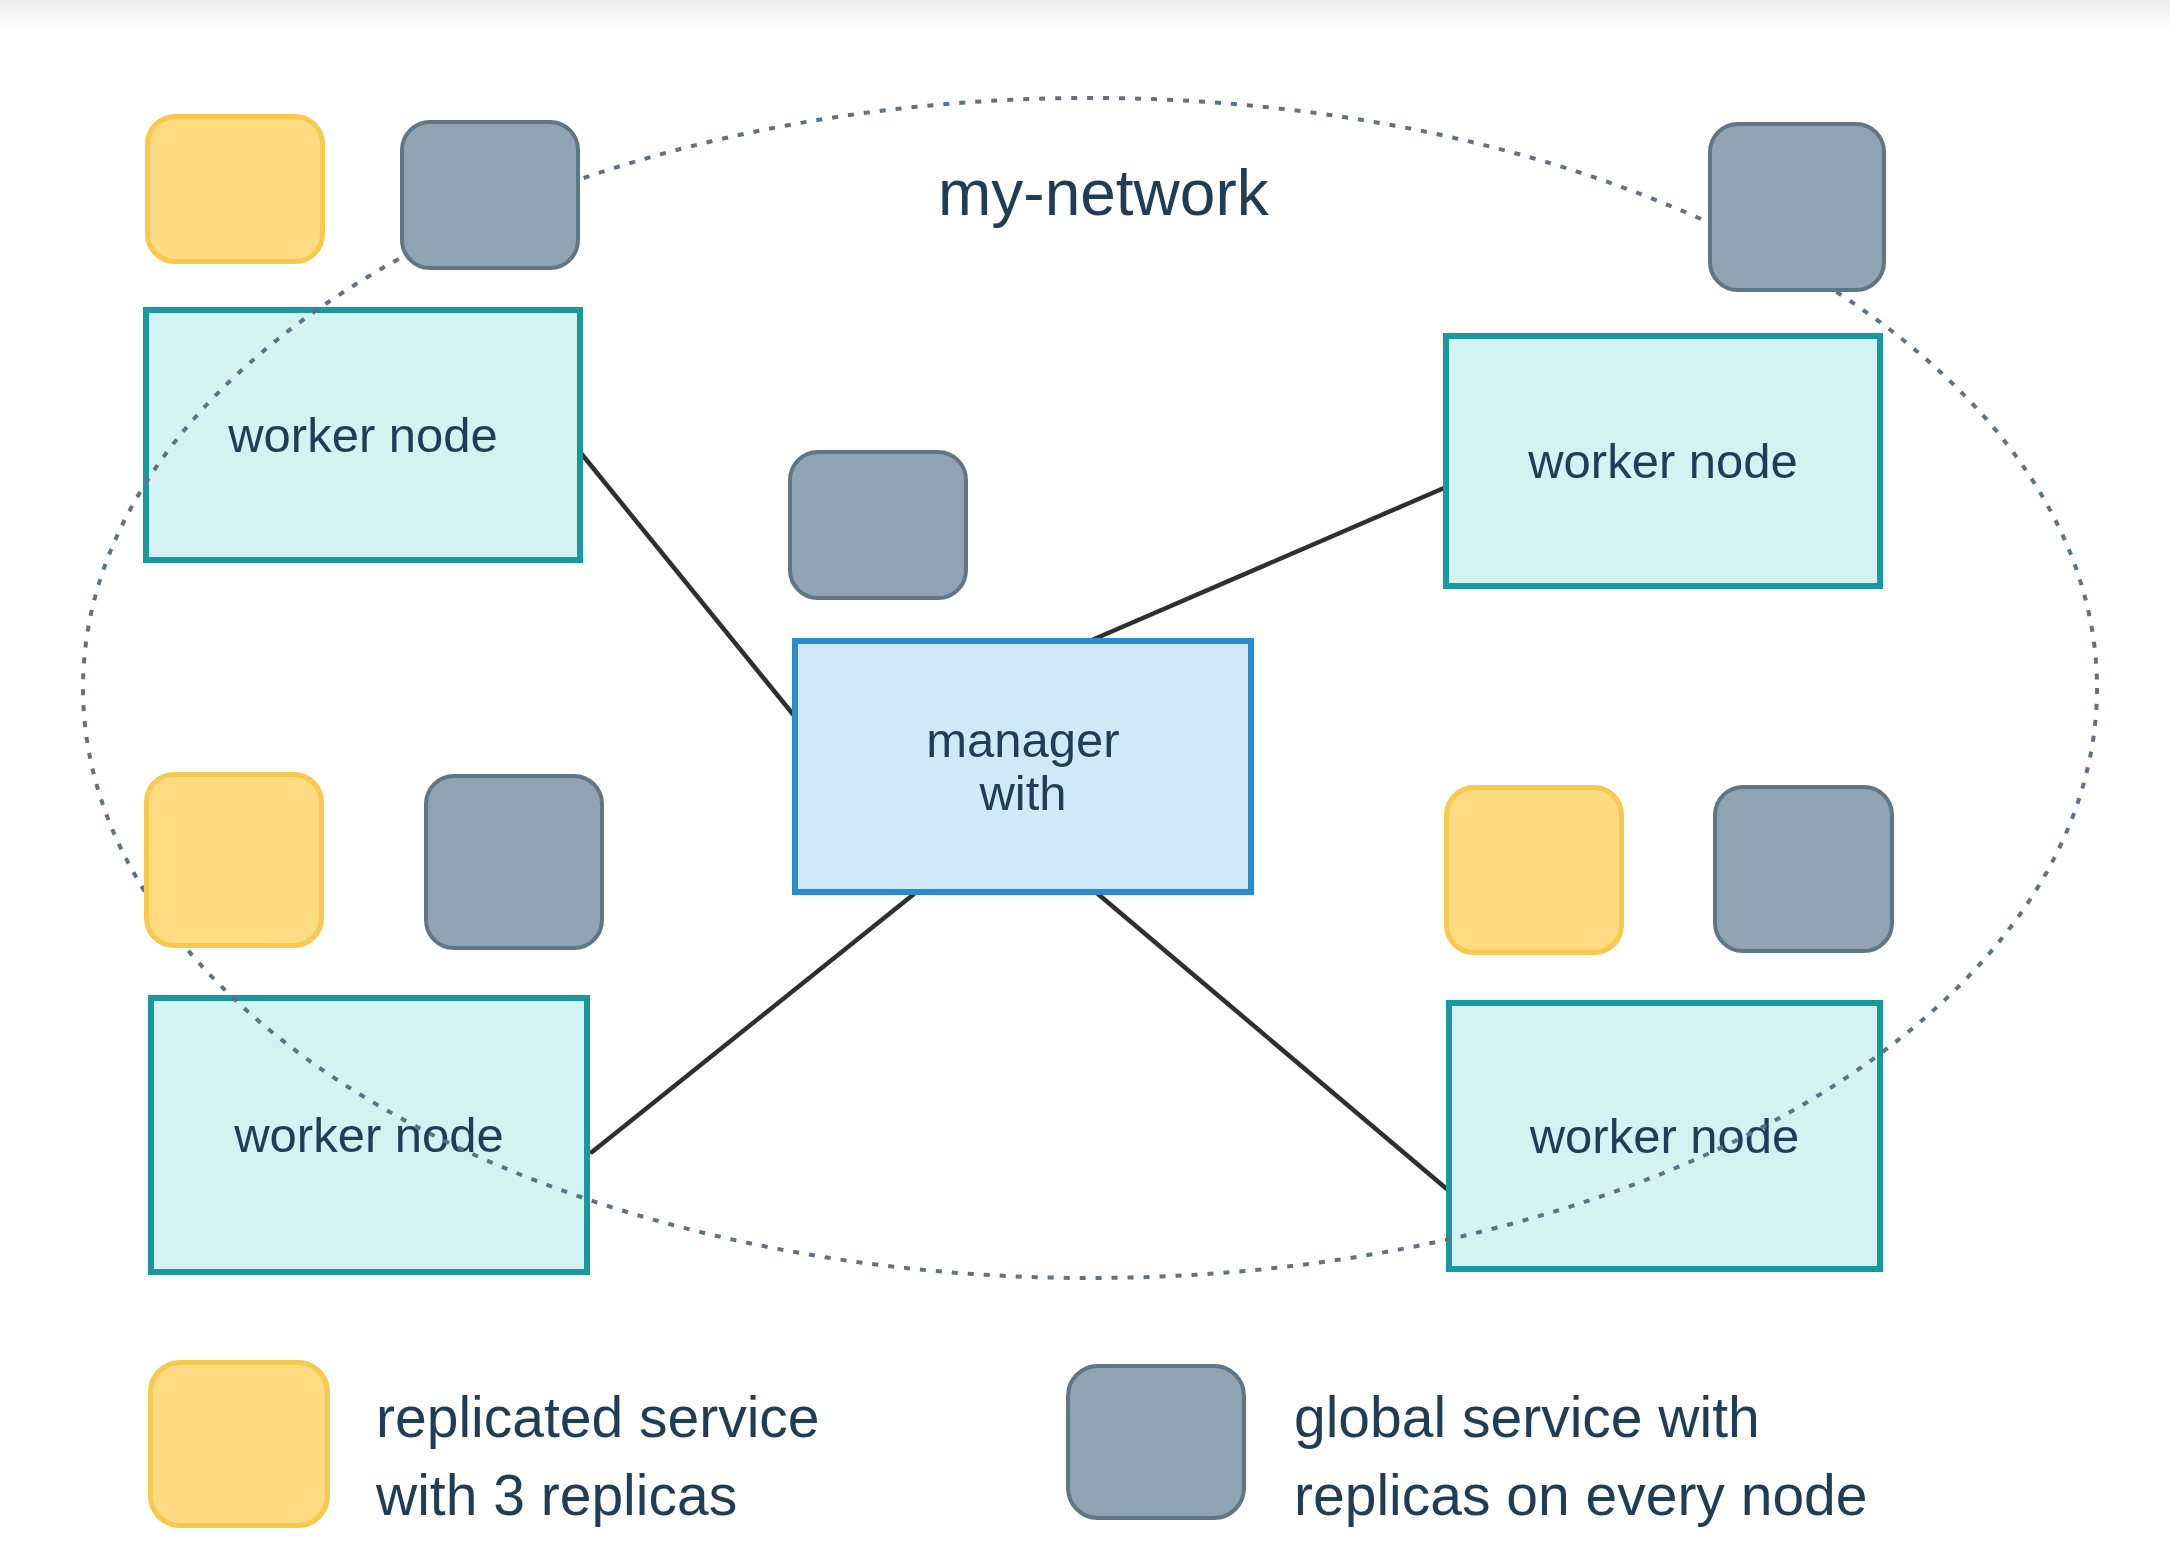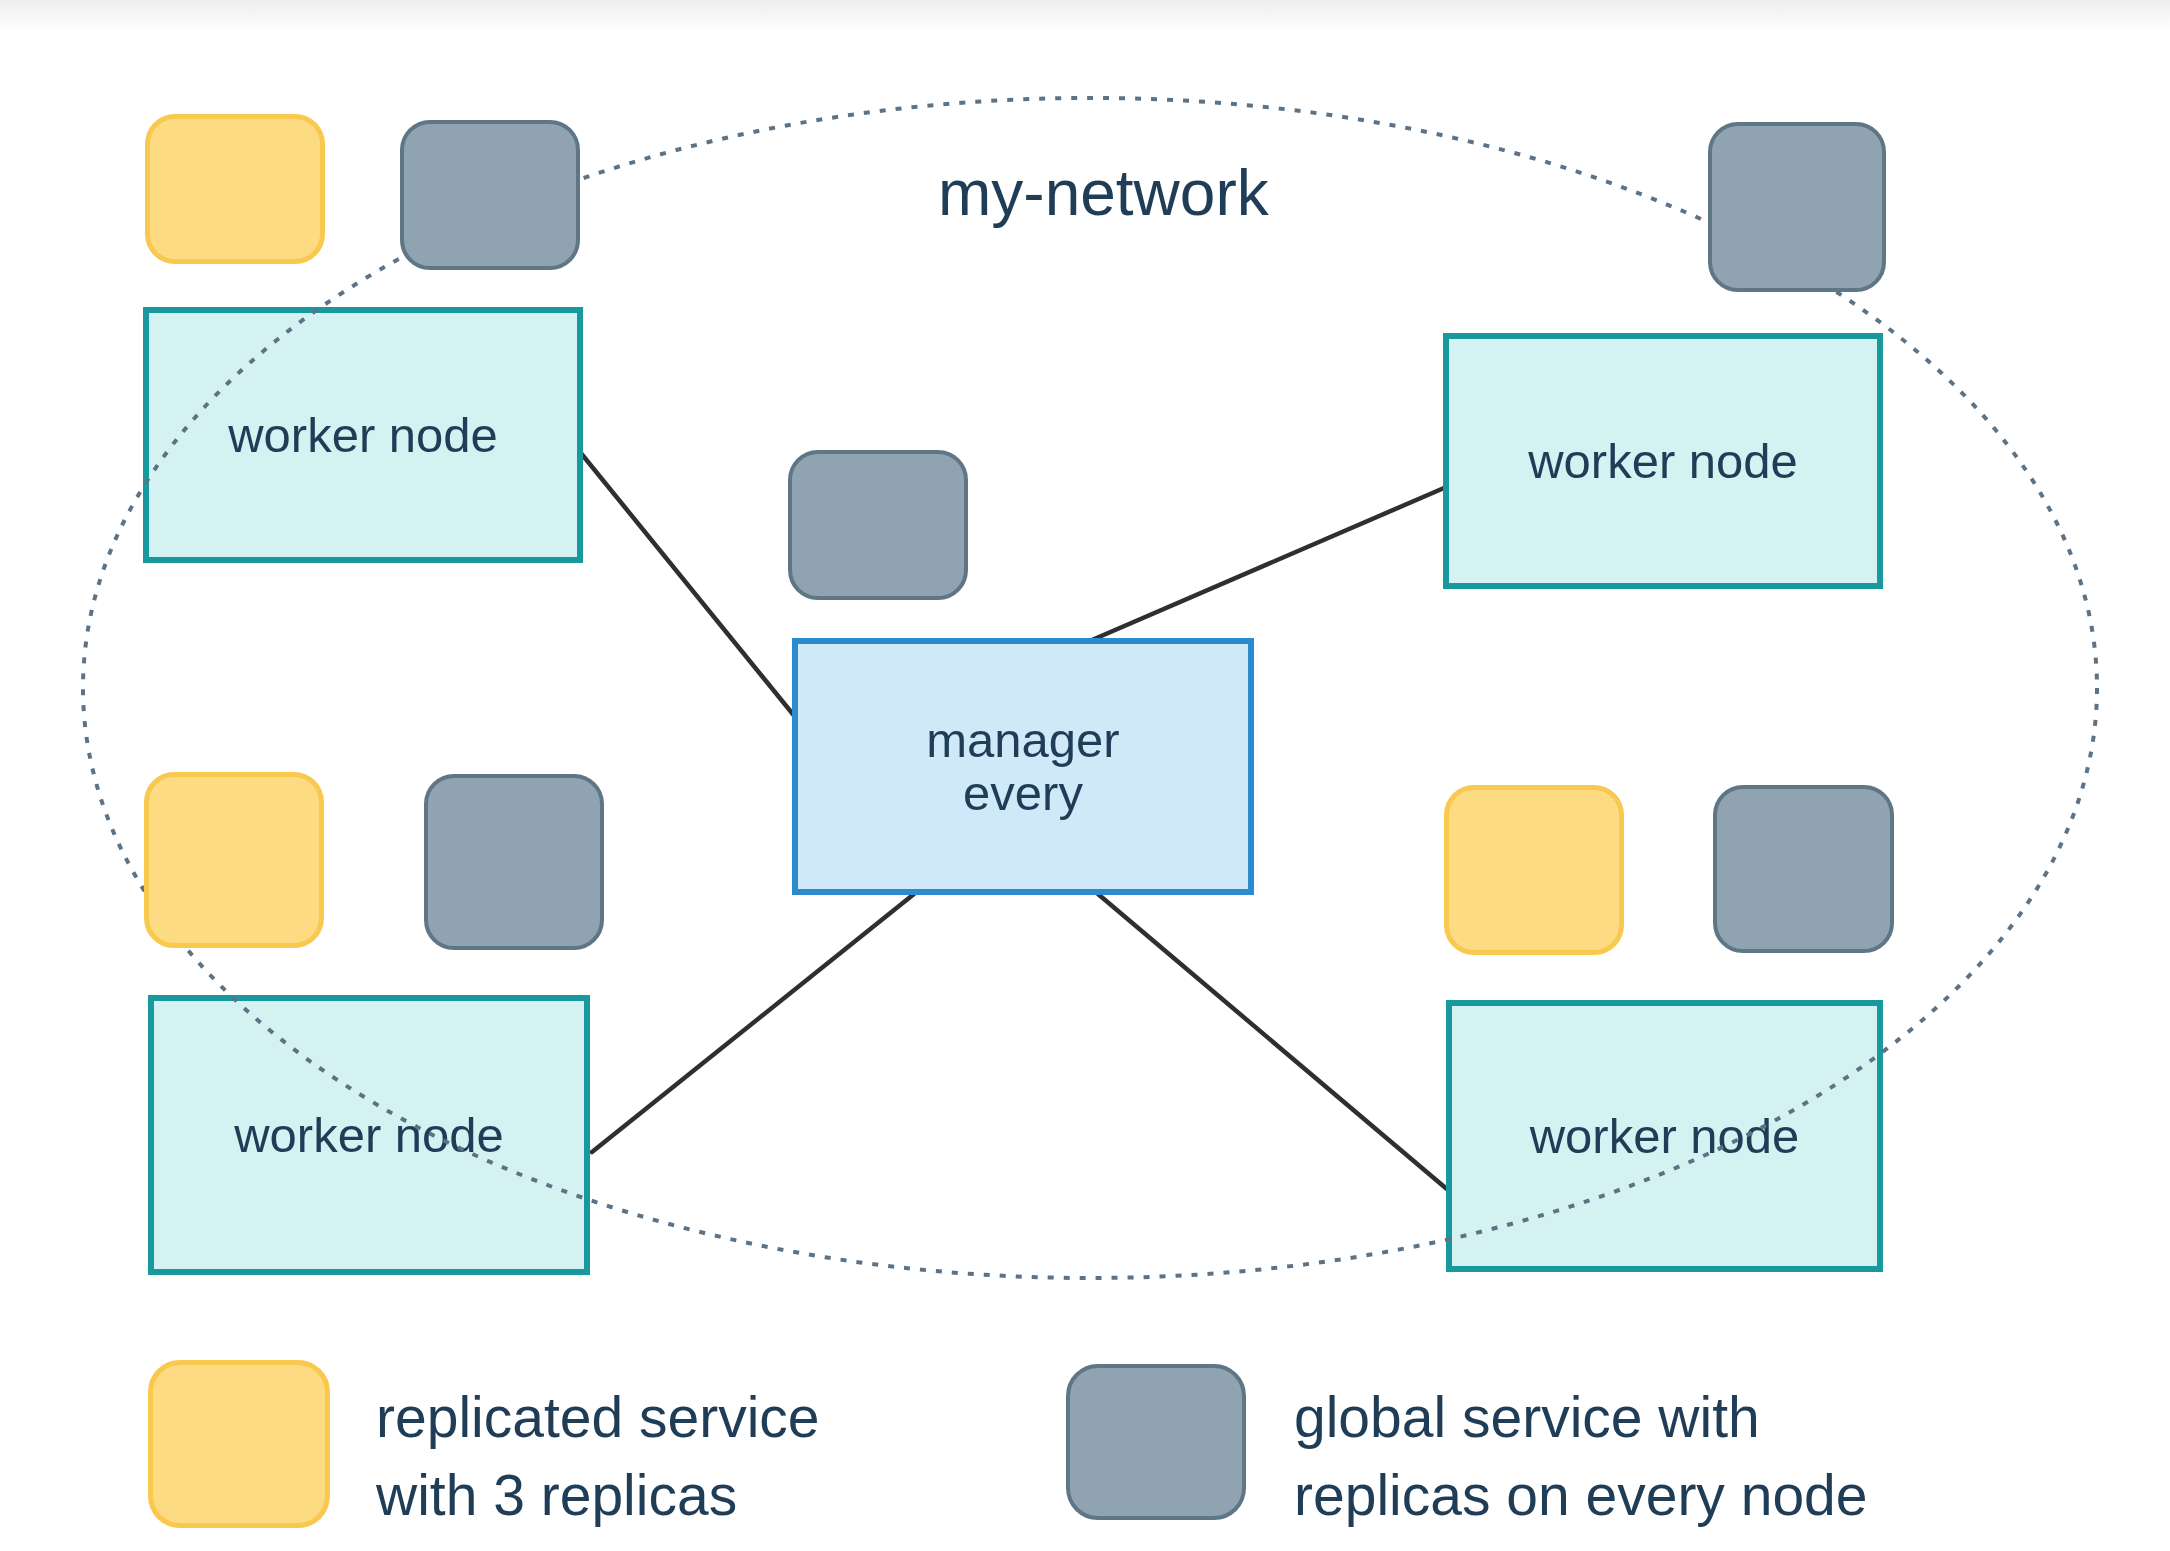--- a/index.html
+++ b/index.html
@@ -90,21 +90,21 @@
     <span class="node-label">worker node</span>
   </div>
   <div class="node worker w3">
     <span class="node-label">worker node</span>
   </div>
   <div class="node worker w4">
     <span class="node-label">worker node</span>
   </div>
   <div class="node manager mgr">
     <span class="node-label">manager</span>
-    <span class="node-label">every</span>
+    <span class="node-label">with</span>
   </div>
 
   <svg class="layer ellipse-layer" viewBox="0 0 2170 1551">
     <ellipse cx="1090" cy="688" rx="1007" ry="590" fill="none" stroke="var(--network_dash)" stroke-width="4" stroke-dasharray="6 10"></ellipse>
   </svg>
 
   <div class="square replicated sq-tl-yellow"></div>
   <div class="square global sq-tl-gray"></div>
   <div class="square global sq-tr-gray"></div>
   <div class="square global sq-mid-gray"></div>

